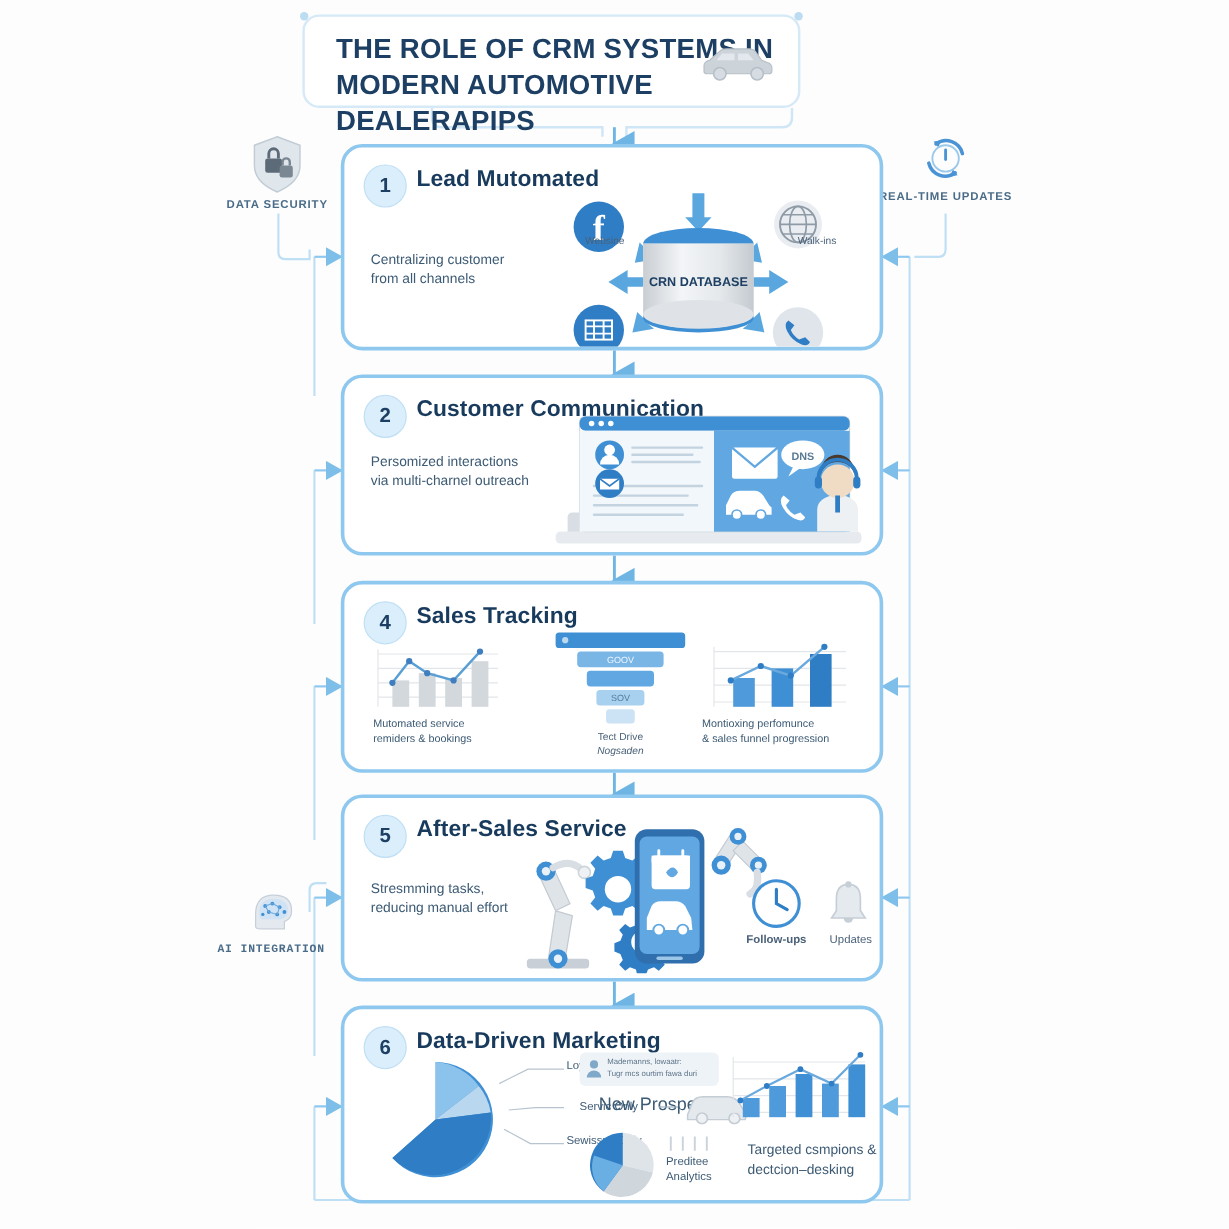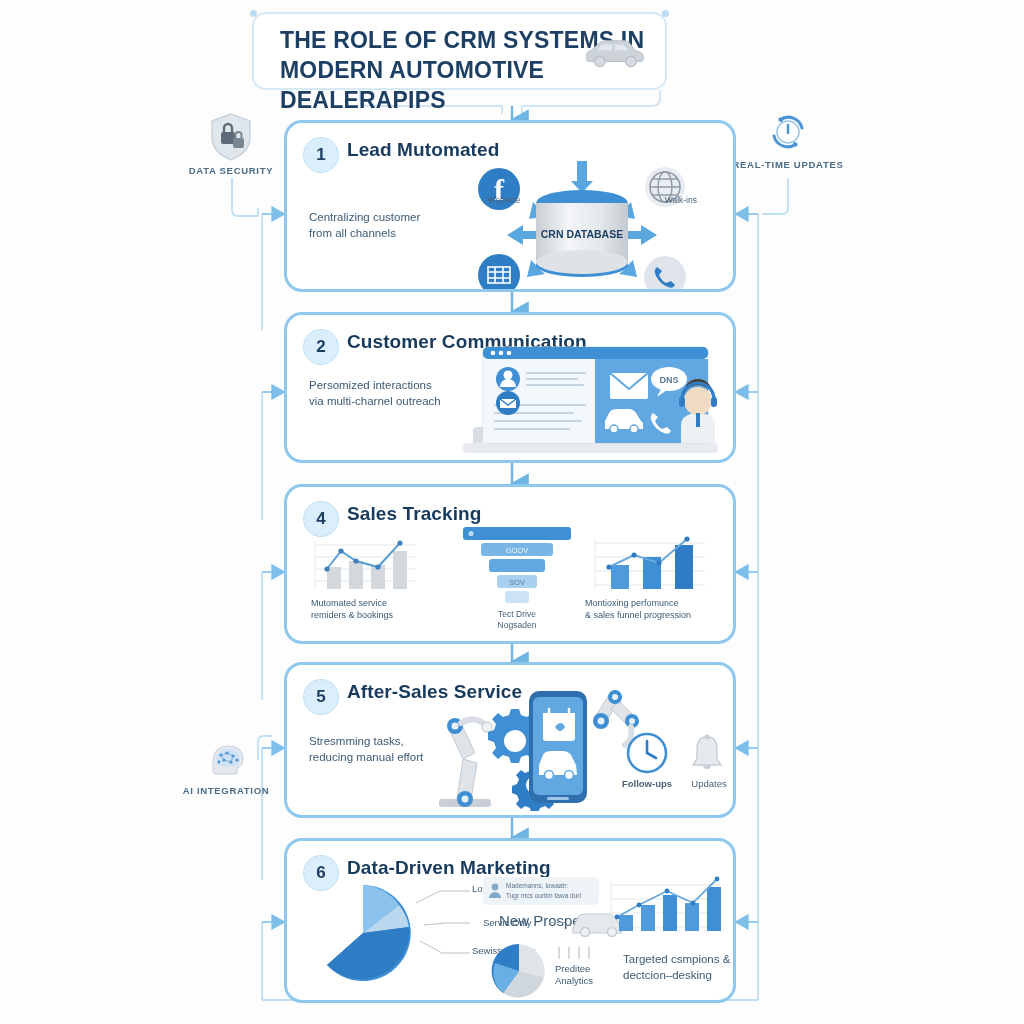--- a/index.html
+++ b/index.html
@@ -149,21 +149,21 @@
       <path d="M10,28 a14,14 0 0 0 22,8" fill="none" stroke="#4a94d6" stroke-width="3" stroke-linecap="round"></path>
       <path d="M38,20 a14,14 0 0 0 -22,-8" fill="none" stroke="#4a94d6" stroke-width="3" stroke-linecap="round"></path>
       <path d="M30,33 L34,38 L28,39 Z" fill="#4a94d6"></path>
       <path d="M18,15 L14,10 L20,9 Z" fill="#4a94d6"></path>
       <circle cx="24" cy="24" r="11" fill="none" stroke="#9cc9ea" stroke-width="1.6"></circle>
       <path d="M24,17 L24,25" stroke="#4a94d6" stroke-width="2.4" stroke-linecap="round"></path>
     </svg>
     <div class="lbl">REAL-TIME UPDATES</div>
   </div>
 
-  <div class="side-badge" style="left:167px;top:738px;">
+  <div class="side-badge" style="left:167px;top:738px;font-family:Liberation Mono, monospace;">
     <svg width="46" height="44" viewBox="0 0 46 44">
       <path d="M10,34 L10,24 Q10,8 25,8 Q40,8 40,21 Q40,28 34,30 L34,36 L14,36 Q10,36 10,34 Z" fill="#e3e9ef" stroke="#c7d0d9" stroke-width="1"></path>
       <path d="M13,23 Q13,11 25,11 Q37,11 37,21 Q37,27 31,28 L15,28 Q13,27 13,23 Z" fill="#cfe3f5"></path>
       <circle cx="18" cy="17" r="1.6" fill="#3f8fd4"></circle>
         <circle cx="24" cy="15" r="1.6" fill="#3f8fd4"></circle>
       <circle cx="30" cy="18" r="1.6" fill="#3f8fd4"></circle>
         <circle cx="21" cy="22" r="1.6" fill="#3f8fd4"></circle>
       <circle cx="28" cy="24" r="1.6" fill="#3f8fd4"></circle>
         <circle cx="34" cy="22" r="1.6" fill="#3f8fd4"></circle>
       <circle cx="16" cy="24" r="1.4" fill="#3f8fd4"></circle>
@@ -308,21 +308,21 @@
       <rect x="4" y="2" width="108" height="13" rx="3" fill="#3f8fd4"></rect>
       <circle cx="12" cy="8.5" r="2.6" fill="#bcd9f0"></circle>
       <rect x="22" y="18" width="72" height="13" rx="3" fill="#79b6e6"></rect>
       <rect x="30" y="34" width="56" height="13" rx="3" fill="#61a8e2"></rect>
       <rect x="38" y="50" width="40" height="13" rx="3" fill="#a8d0ef"></rect>
       <rect x="46" y="66" width="24" height="12" rx="3" fill="#cce2f5"></rect>
       <text x="58" y="27.5" text-anchor="middle" font-size="7.5" fill="#f0f6fb" font-family="Liberation Sans, sans-serif">GOOV</text>
       <text x="58" y="59.5" text-anchor="middle" font-size="7.5" fill="#4e7b9c" font-family="Liberation Sans, sans-serif">SOV</text>
     </svg>
     <div class="tiny" style="position:absolute;left:178px;top:122px;width:104px;">Tect Drive</div>
-    <div class="tiny" style="position:absolute;left:178px;top:133px;width:104px;">Nogsaden</div>
+    <div class="tiny" style="position:absolute;left:178px;top:133px;width:104px;font-style:italic;">Nogsaden</div>
 
     <svg class="viz" style="left:300px;top:48px;width:120px;height:58px;" viewBox="0 0 120 58">
       <g stroke="#e2e6ea" stroke-width="1">
         <path d="M8,8 L118,8 M8,22 L118,22 M8,36 L118,36 M8,50 L118,50 M8,4 L8,54"></path>
       </g>
       <rect x="24" y="30" width="18" height="24" fill="#4e9ada"></rect>
       <rect x="56" y="22" width="18" height="32" fill="#3f8fd4"></rect>
       <rect x="88" y="10" width="18" height="44" fill="#2f7dc4"></rect>
       <polyline points="22,32 47,20 72,28 100,4" fill="none" stroke="#6aa9dd" stroke-width="2"></polyline>
       <circle cx="22" cy="32" r="2.6" fill="#2f7dc4"></circle>

